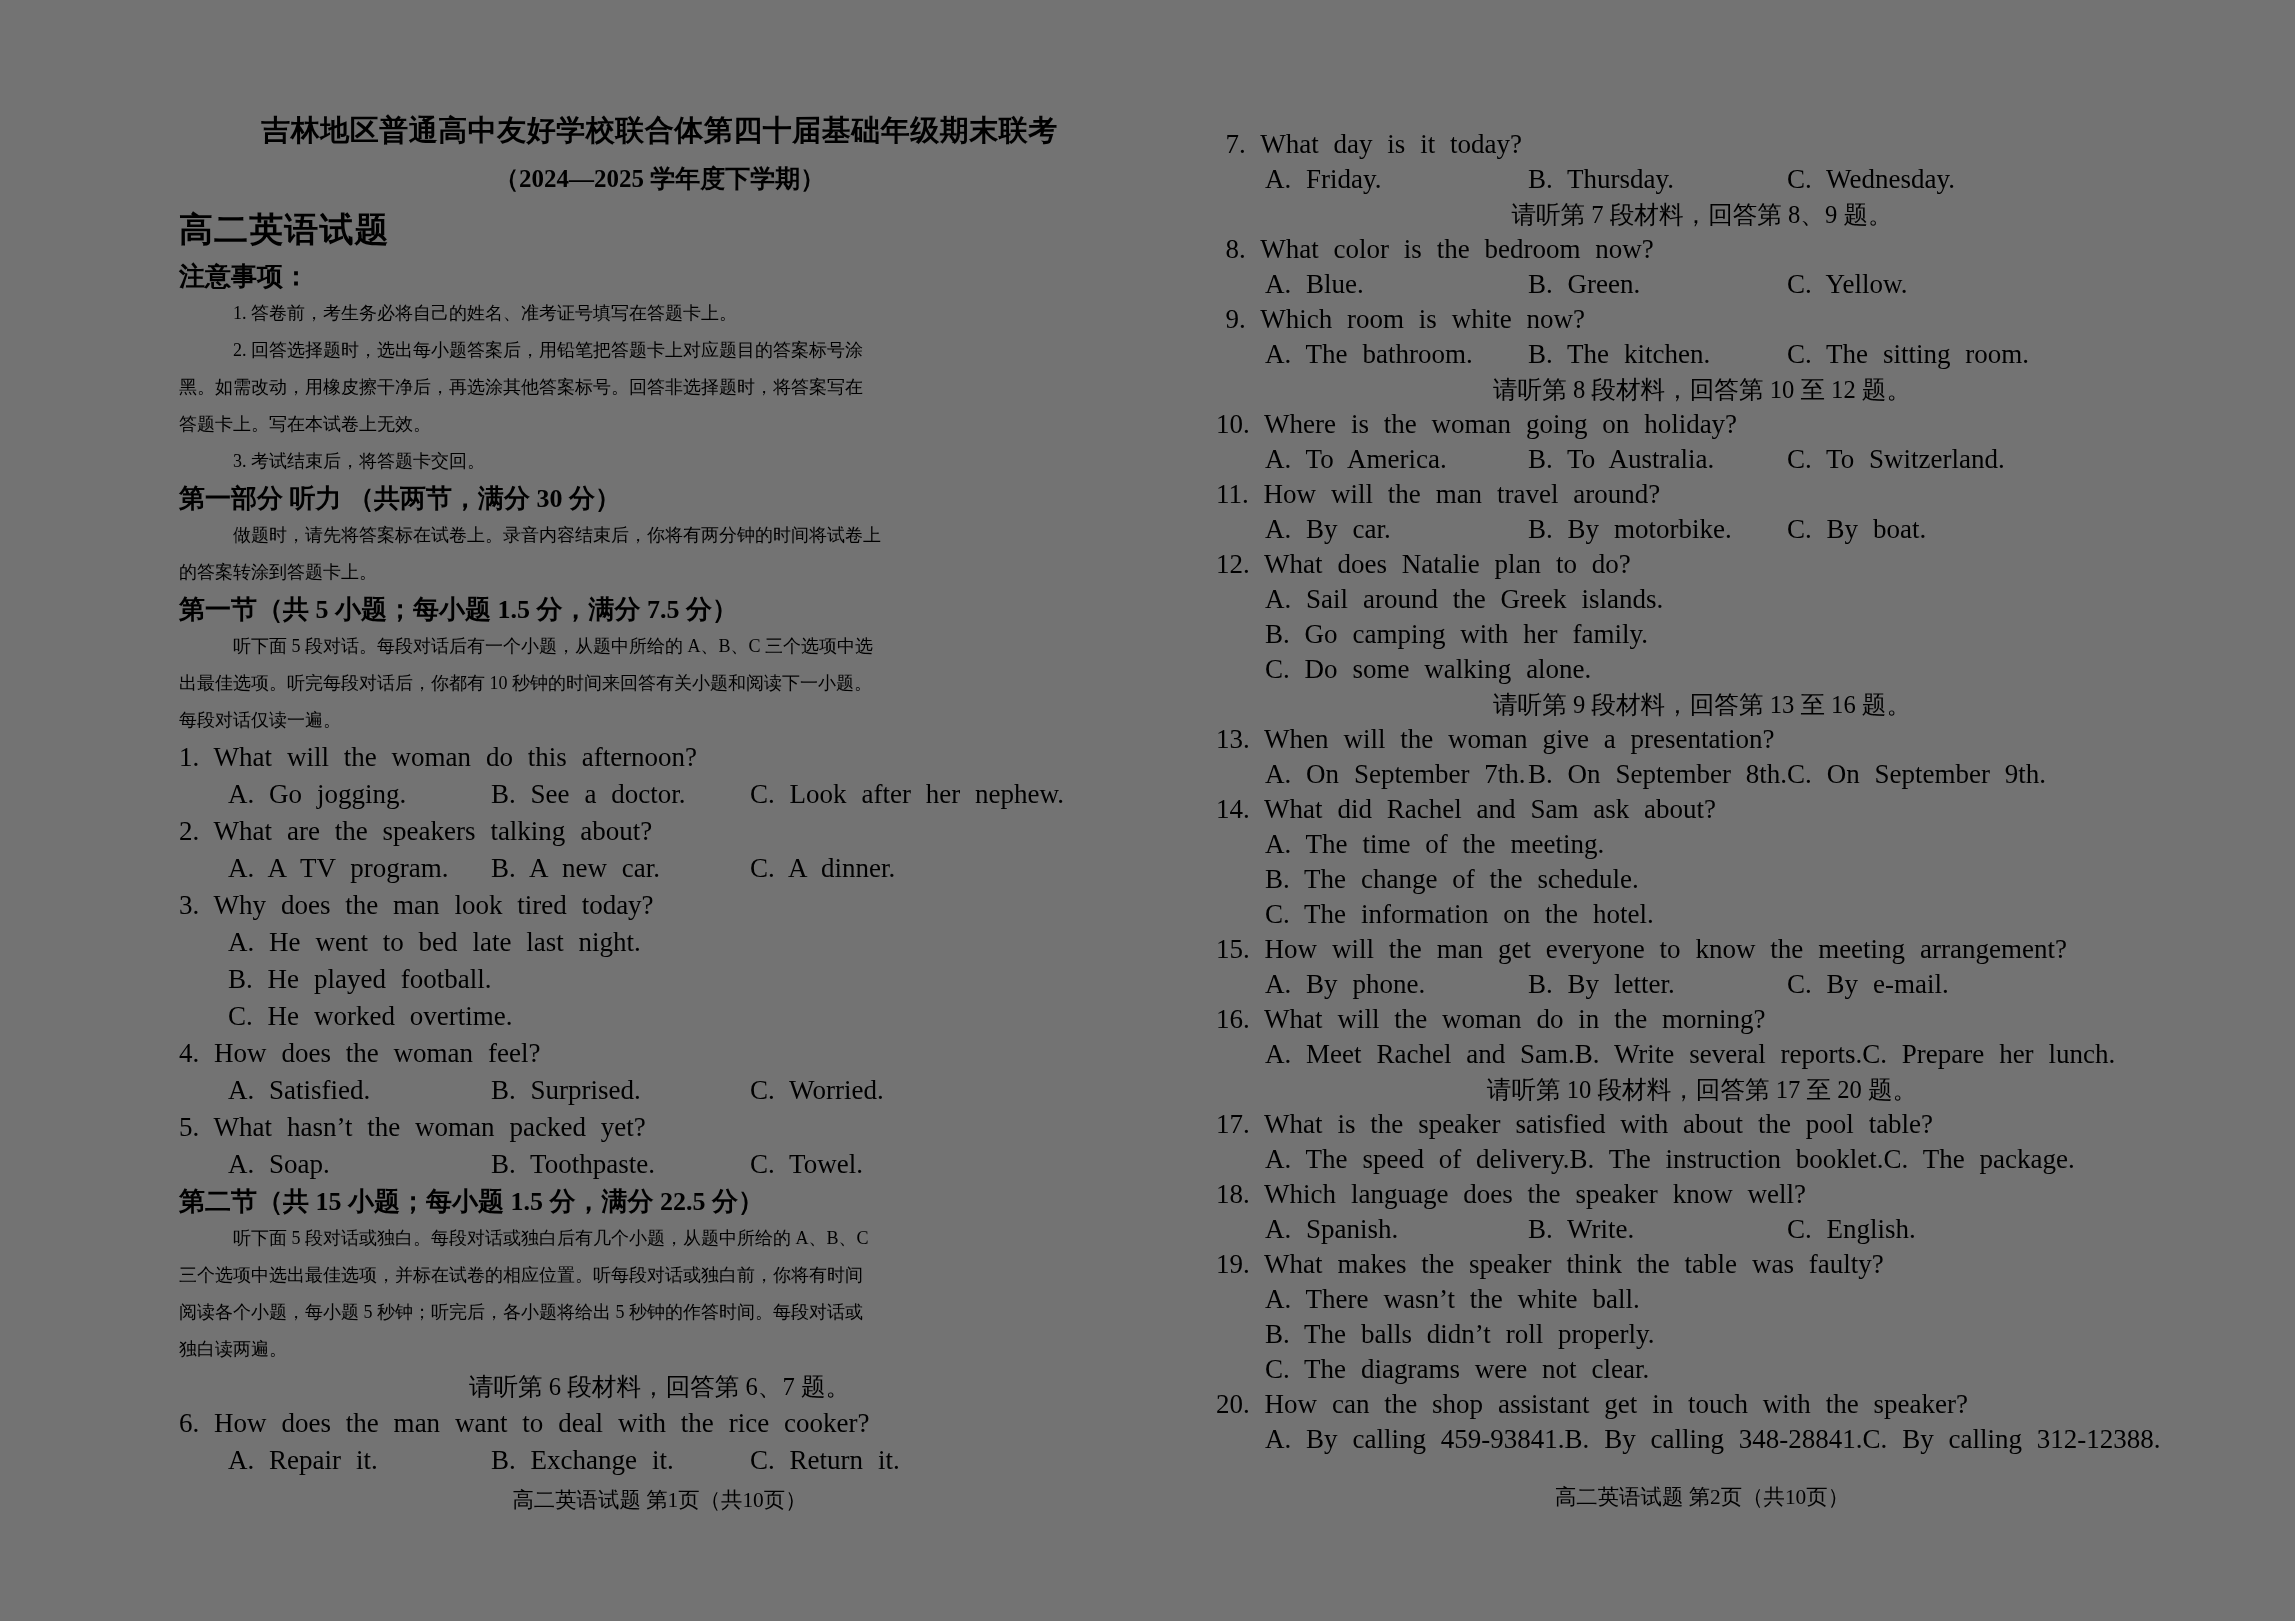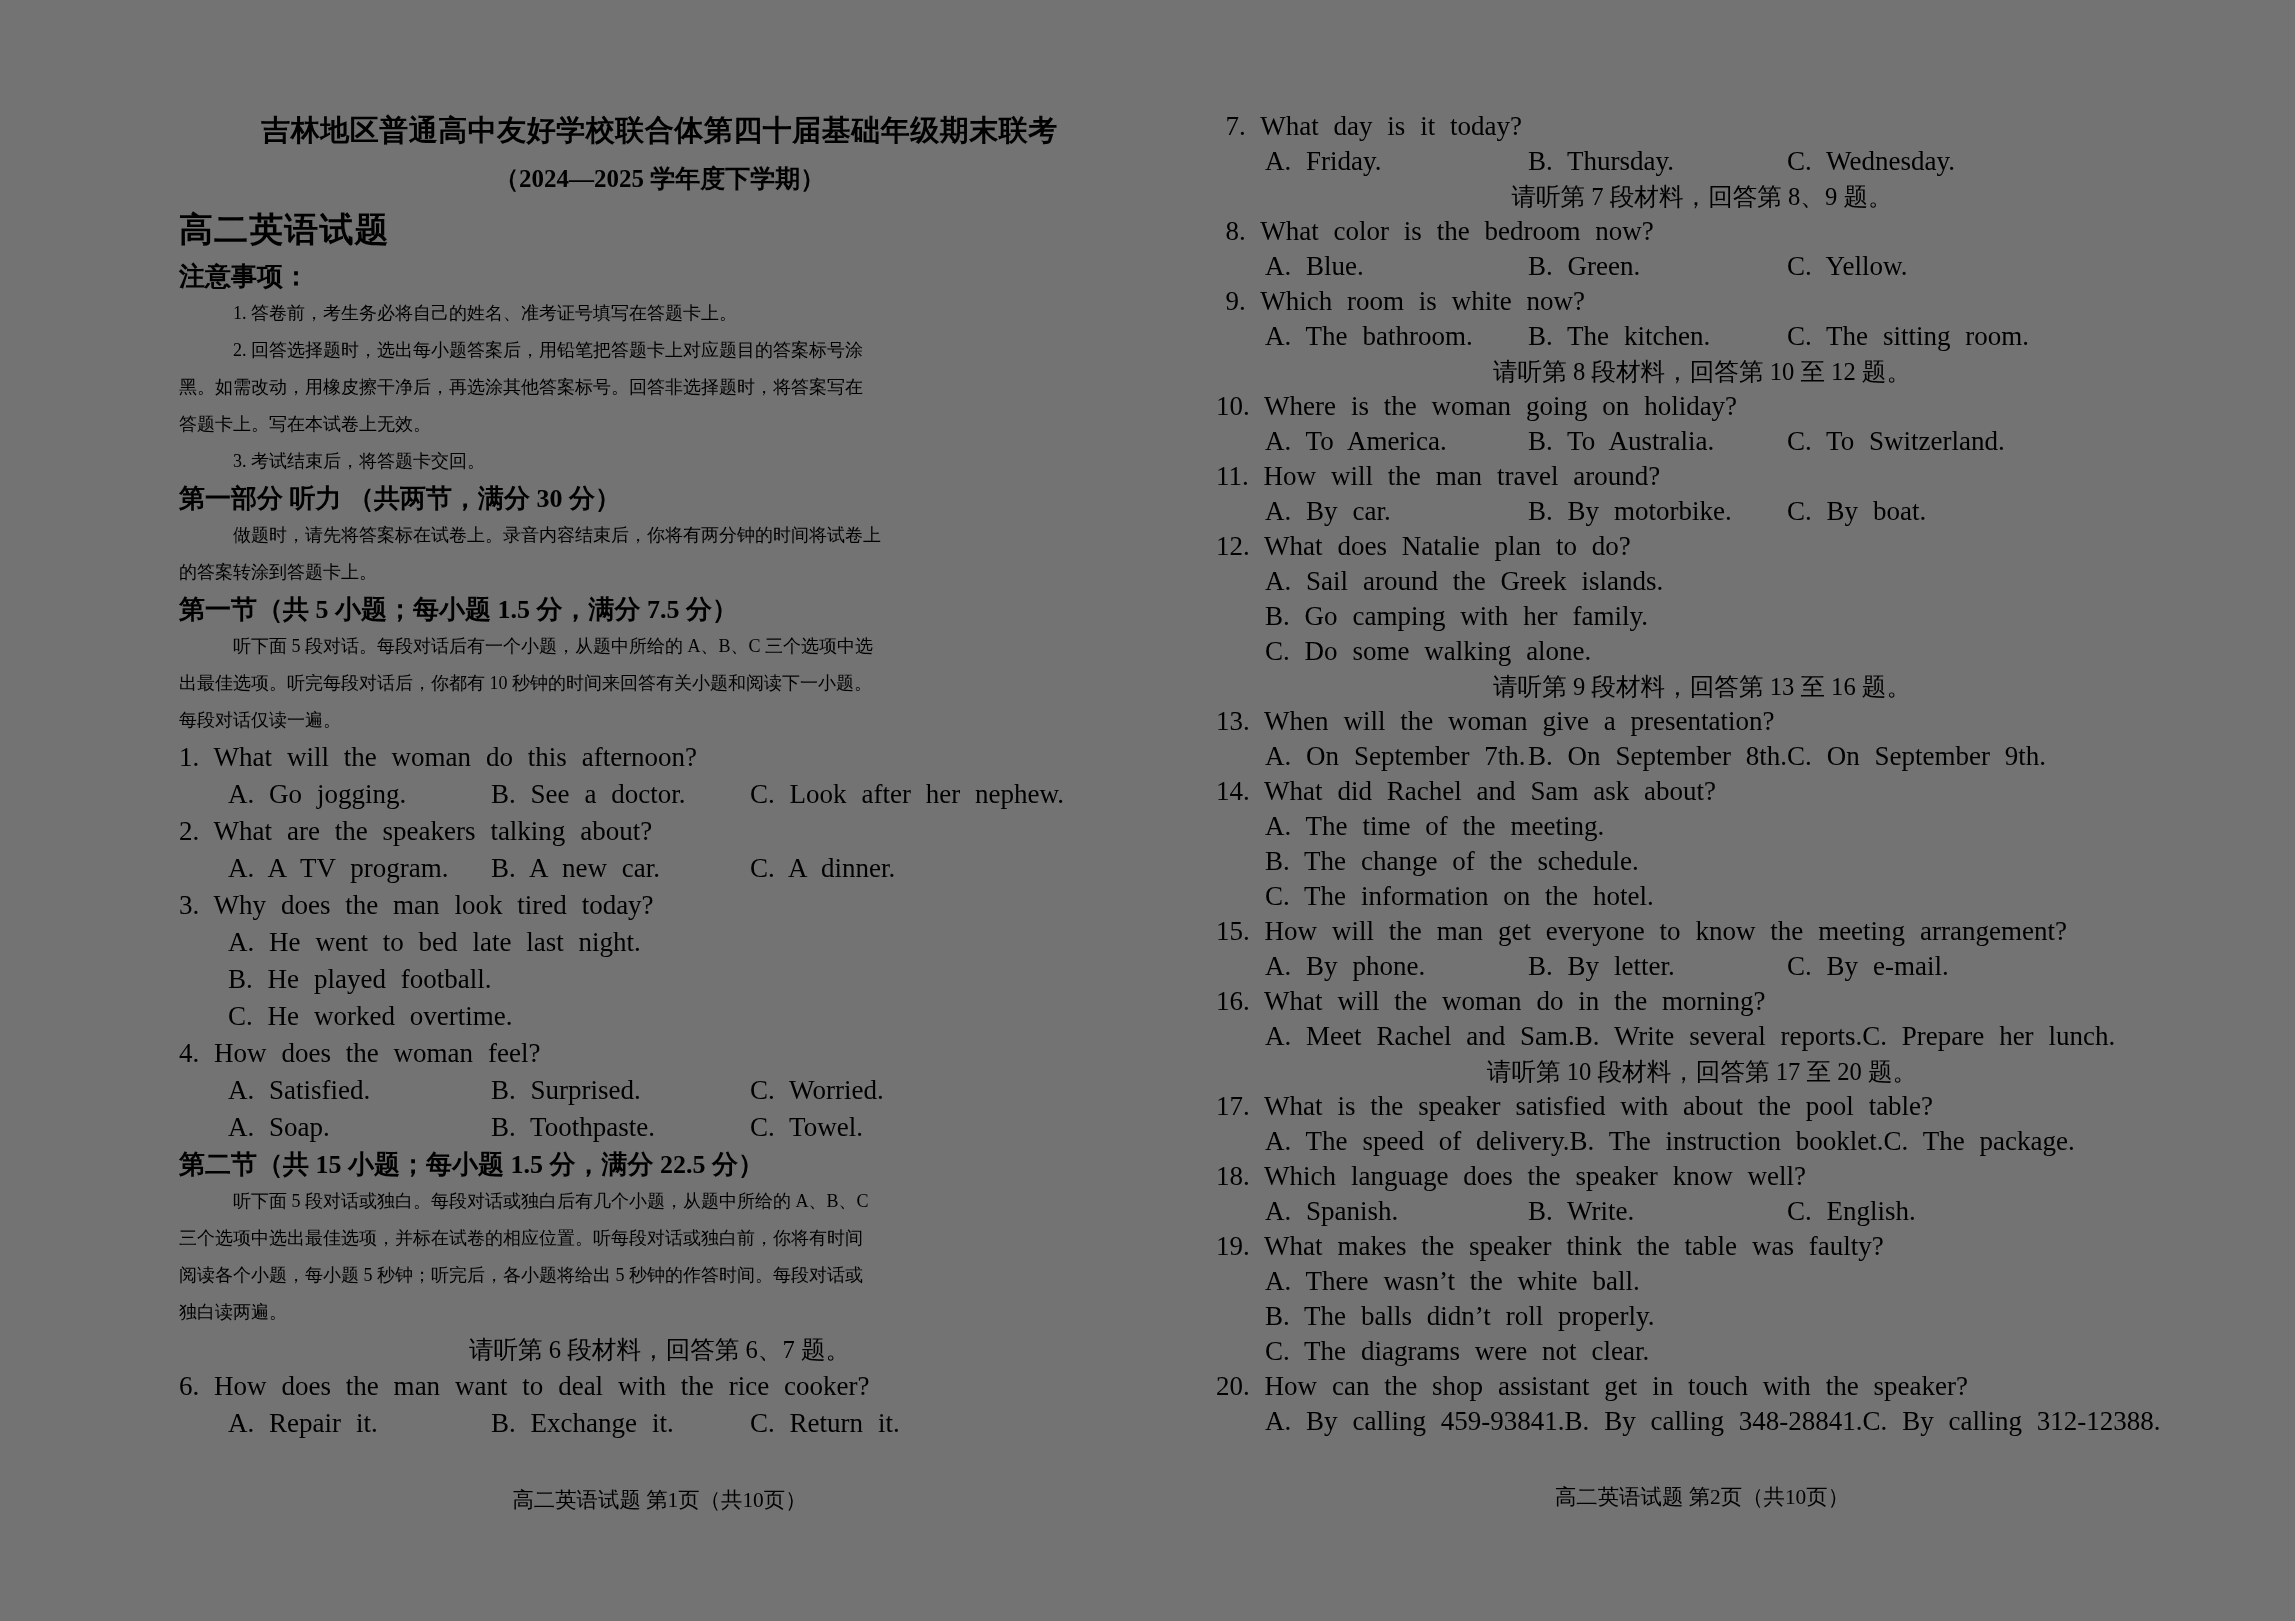--- a/index.html
+++ b/index.html
@@ -6,21 +6,21 @@
   body{
     width:2295px;height:1621px;background:#ffffff;color:#000;
     font-family:"Liberation Serif","DejaVu Serif",serif;
     position:relative;overflow:hidden;
   }
   .page{position:absolute;top:0;width:1148px;height:1621px;background:#737373;}
   #page1{left:0;}
   #page2{left:1148px;}
   .content{position:absolute;}
   #page1 .content{left:179px;top:106px;width:961px;}
-  #page2 .content{left:68px;top:109px;width:972px;}
+  #page2 .content{left:68px;top:127px;width:972px;}
 
   .row{display:block;height:37px;line-height:37px;white-space:nowrap;}
   #page2 .row{height:35px;line-height:35px;}
 
   .title1{font-size:29px;font-weight:700;text-align:center;height:49px;line-height:49px;letter-spacing:0.5px;}
   .title2{font-size:25px;font-weight:700;text-align:center;height:47px;line-height:47px;}
   .title3{font-size:34px;font-weight:700;text-align:left;height:56px;line-height:56px;letter-spacing:1.1px;}
 
   .zh{font-size:18px;}
   .head{font-size:26px;font-weight:700;}
@@ -76,20 +76,21 @@
         <div class="row q">3. Why does the man look tired today?</div>
         <div class="row opt">A. He went to bed late last night.</div>
         <div class="row opt">B. He played football.</div>
         <div class="row opt">C. He worked overtime.</div>
         <div class="row q">4. How does the woman feel?</div>
         <div class="row optrow">
           <span class="o1">A. Satisfied.</span>
           <span class="o2">B. Surprised.</span>
           <span class="o3">C. Worried.</span>
         </div>
+        <div class="row q">5. What hasn’t the woman packed yet?</div>
         <div class="row optrow">
           <span class="o1">A. Soap.</span>
           <span class="o2">B. Toothpaste.</span>
           <span class="o3">C. Towel.</span>
         </div>
         <div class="row head zh">第二节（共 15 小题；每小题 1.5 分，满分 22.5 分）</div>
         <div class="row zh para-indent">听下面 5 段对话或独白。每段对话或独白后有几个小题，从题中所给的 A、B、C</div>
         <div class="row zh">三个选项中选出最佳选项，并标在试卷的相应位置。听每段对话或独白前，你将有时间</div>
         <div class="row zh">阅读各个小题，每小题 5 秒钟；听完后，各小题将给出 5 秒钟的作答时间。每段对话或</div>
         <div class="row zh">独白读两遍。</div>

